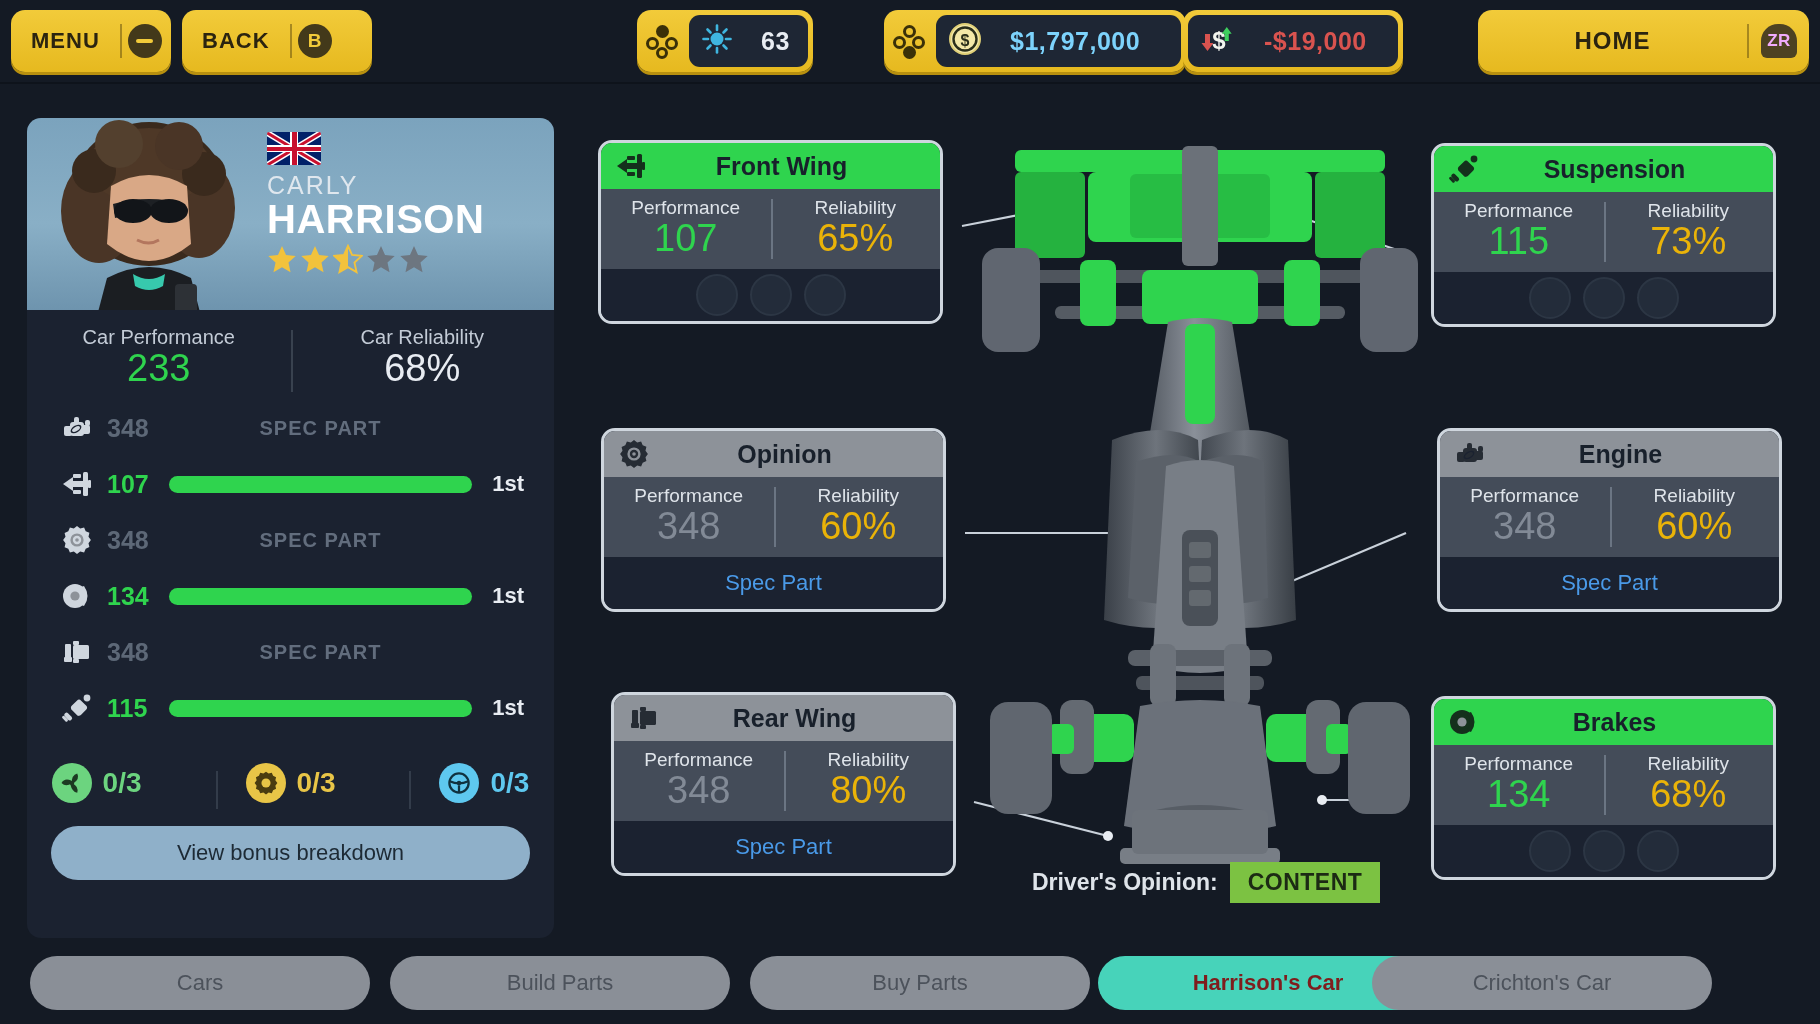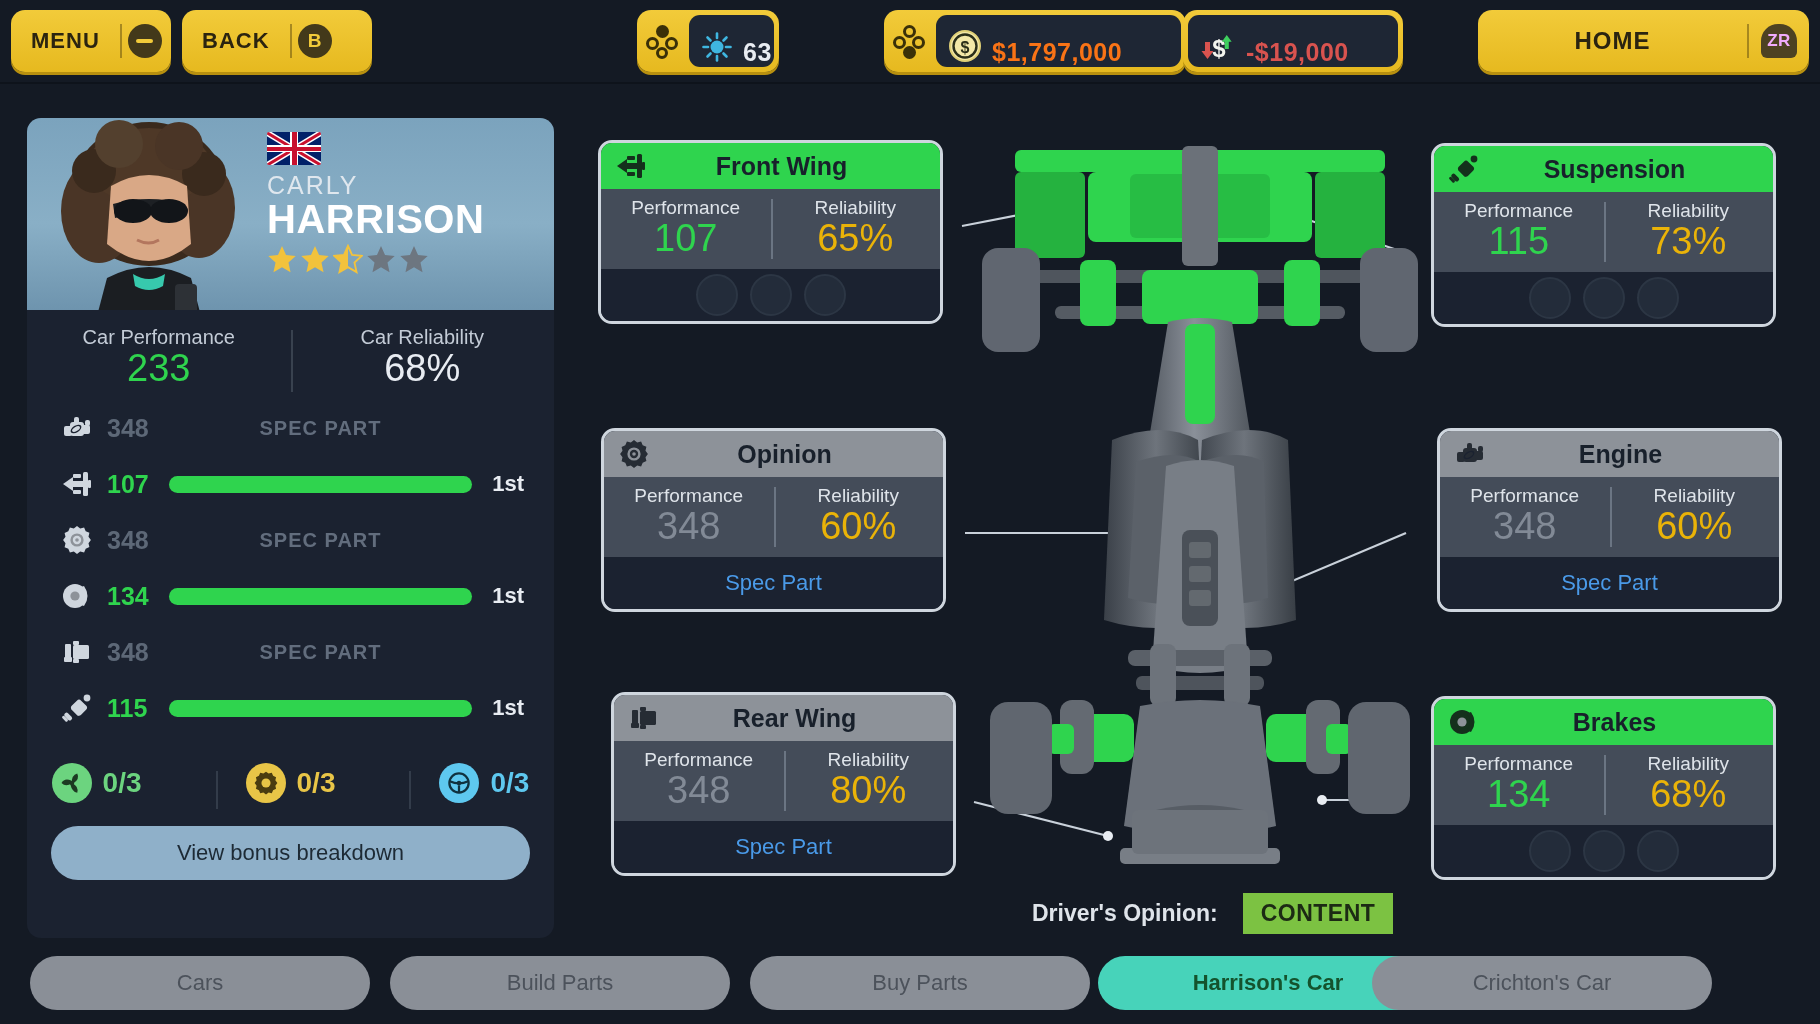--- a/index.html
+++ b/index.html
@@ -59,21 +59,21 @@
     position:absolute; top:10px; height:62px;
     background:linear-gradient(180deg,#f2cb3a 0%, #e6b91f 100%);
     border-radius:14px;
     display:flex; align-items:center;
     box-shadow:0 3px 0 #b8900f;
     padding:0 5px 0 0;
   }
   .res-icon-left { width:52px; display:flex; align-items:center; justify-content:center; }
   .res-inner {
     height:52px; background:#1e2634; border-radius:11px;
-    display:flex; align-items:flex-end; padding:0 2px 0 12px; gap:10px;
+    display:flex; align-items:center; padding:0 18px 0 12px; gap:28px;
   }
   .res-val { font-size:25px; font-weight:bold; letter-spacing:0.5px; }
 
   #res-parts { left:637px; }
   #res-money { left:884px; }
   #res-money .res-inner { min-width:245px; }
   #res-delta { left:1183px; }
   #res-delta .res-inner { min-width:210px; }
 
   .dots-icon { width:34px; height:34px; position:relative; }
@@ -203,38 +203,38 @@
   #card-suspension { left:1431px; top:143px; }
   #card-engine     { left:1437px; top:428px; }
   #card-brakes     { left:1431px; top:696px; }
 
   
   .car-area { position:absolute; left:960px; top:110px; width:480px; height:830px; }
   svg.connectors { position:absolute; left:0; top:0; width:1820px; height:1024px; pointer-events:none; }
 
   
   .opinion {
-    position:absolute; left:1032px; top:893px;
-    display:flex; align-items:center; gap:25px;
+    position:absolute; left:1032px; top:862px;
+    display:flex; align-items:center; gap:12px;
   }
   .opinion .olab { font-size:23px; font-weight:bold; color:#dfe4ea; }
   .opinion .oval {
     background:#7cc242; color:#1c2a14; font-size:23px; font-weight:bold;
     padding:7px 18px; letter-spacing:0.5px;
   }
 
   
   .tabbar { position:absolute; left:0; bottom:8px; width:1820px; height:60px; }
   .tab {
     position:absolute; height:54px; border-radius:27px;
     display:flex; align-items:center; justify-content:center;
     font-size:22px; cursor:pointer;
     background:#8a8f97; color:#4c525b;
   }
-  .tab.active { background:#47d3ba; color:#14532d; font-weight:bold; }
+  .tab.active { background:#47d3ba; color:#7f1d1d; font-weight:bold; }
   #tab-0 { left:30px;   width:340px; }
   #tab-1 { left:390px;  width:340px; }
   #tab-2 { left:750px;  width:340px; }
   #tab-3 { left:1098px; width:340px; }
   #tab-4 { left:1372px; width:340px; }
 </style>
 </head>
 <body>
 
 <div class="topbar">
@@ -296,21 +296,21 @@
       </span>
     </span>
     <span class="res-inner">
       <span>
         <svg width="34" height="34" viewBox="0 0 34 34">
           <circle cx="17" cy="17" r="15" fill="#f3e8a8" stroke="#e0d077" stroke-width="2"></circle>
           <circle cx="17" cy="17" r="11.5" fill="none" stroke="#2b2f1a" stroke-width="2.4"></circle>
           <text x="17" y="24" font-size="16" font-weight="bold" text-anchor="middle" fill="#2b2f1a" font-family="Liberation Sans, sans-serif">$</text>
         </svg>
       </span>
-      <span class="res-val" style="color:#f97316">$1,797,000</span>
+      <span class="res-val" style="color:#7dd3fc">$1,797,000</span>
     </span>
   </div>
 
   <div class="res-group" id="res-delta">
     <span class="res-inner" style="margin-left:5px;">
       <span>
         <svg width="36" height="32" viewBox="0 0 36 32">
           <path d="M5 11 l0 9 l-3.5 0 l6 8 l6 -8 l-3.5 0 l0 -9 z" fill="#d9534f"></path>
           <text x="19" y="26" font-size="24" font-weight="bold" text-anchor="middle" fill="#f2f4ee" font-family="Liberation Sans, sans-serif">$</text>
           <path d="M30 19 l0 -9 l-3.5 0 l6 -8 l6 8 l-3.5 0 l0 9 z" transform="translate(-4,0) scale(0.82) translate(5,3)" fill="#3ecf5e"></path>

